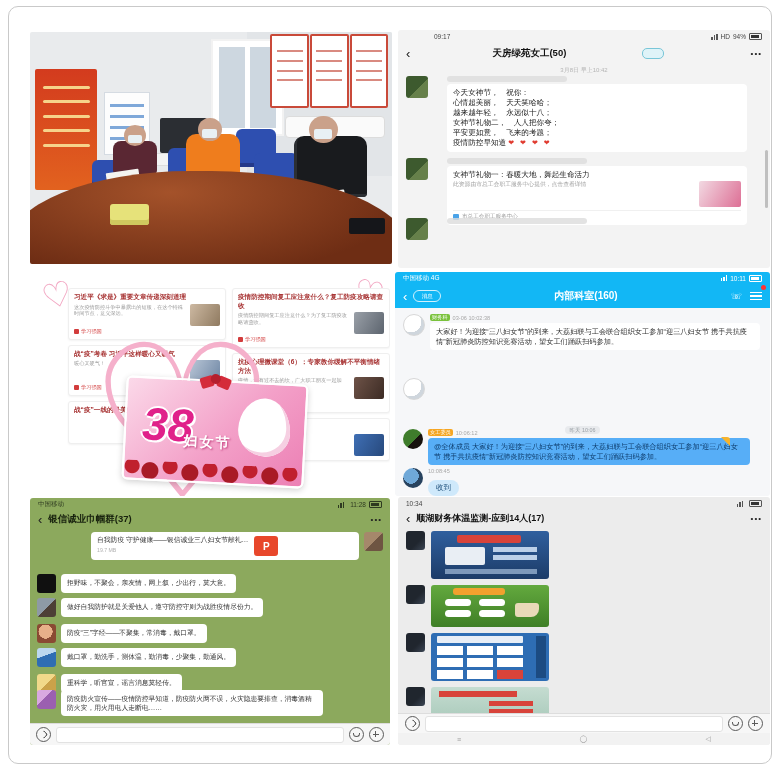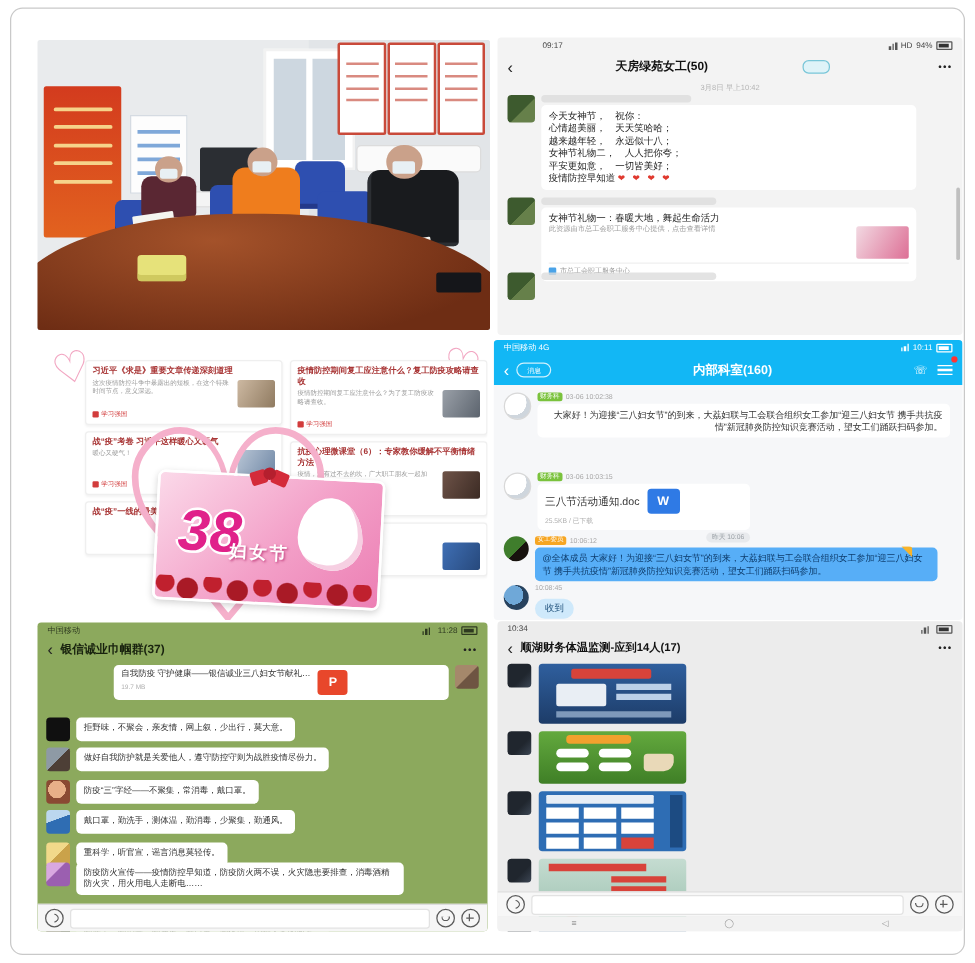--- a/index.html
+++ b/index.html
@@ -46,21 +46,21 @@
   .avatar{flex:0 0 auto;border-radius:3px;}
   .bubble{background:#fff;border-radius:4px;padding:4px 6px;box-sizing:border-box;position:relative;}
   .smudge{height:6px;border-radius:3px;background:#dcdcdc;opacity:.8;margin-bottom:2px;}
 
   
   .chat1{left:398px;top:30px;width:372px;height:238px;background:#f3f3f3;border-radius:3px;}
   .chat1 .hdr{top:13px;height:20px;}
   .chat1 .title{font-size:9.5px;font-weight:bold;color:#111;margin:0 auto;}
   .chat1 .pill{width:20px;height:9px;border-radius:5px;border:1px solid #79c6d8;background:#dff3f8;margin-right:10px;}
   .chat1 .divider{position:absolute;top:36px;left:0;right:0;text-align:center;font-size:6px;color:#b5b5b5;}
-  .c1row{position:absolute;left:8px;display:flex;gap:5px;}
+  .c1row{position:absolute;left:8px;display:flex;gap:19px;}
   .c1row .avatar{width:22px;height:22px;background:linear-gradient(135deg,#3d5a2e 55%,#66804a 56%);}
   .poembubble{width:300px;font-size:7.6px;line-height:1.32;color:#222;}
   .hearts{color:#e03a2f;font-size:7px;letter-spacing:2px;}
   .lcard{width:300px;background:#fff;border-radius:4px;padding:4px 6px;box-sizing:border-box;}
   .lcard .t{font-size:7.6px;color:#222;line-height:1.25;}
   .lcard .row2{display:flex;gap:5px;margin-top:2px;}
   .lcard .d{flex:1;font-size:5.8px;color:#a0a0a0;line-height:1.3;}
   .lcard .th{width:42px;height:26px;border-radius:2px;flex:0 0 auto;}
   .lcard .ft{border-top:1px solid #f0f0f0;margin-top:3px;padding-top:2px;font-size:5.6px;color:#9a9a9a;display:flex;align-items:center;gap:3px;}
   .lcard .ico{width:6px;height:6px;border-radius:1px;background:#4aa3e8;display:inline-block;}
@@ -247,21 +247,21 @@
 
     <div class="c1row" style="top:46px;">
       <div class="avatar"></div>
       <div>
         <div class="smudge" style="width:120px;"></div>
         <div class="bubble poembubble">
           <div>今天女神节，　祝你：</div>
           <div>心情超美丽，　天天笑哈哈；</div>
           <div>越来越年轻，　永远似十八；</div>
           <div>女神节礼物二，　人人把你夸；</div>
-          <div>平安更如意，　一切皆美好；</div>
+          <div>平安更如意，　飞来的考题；</div>
           <div><span>疫情防控早知道</span> <span class="hearts">❤ ❤ ❤ ❤</span></div>
         </div>
       </div>
     </div>
 
     <div class="c1row" style="top:128px;">
       <div class="avatar"></div>
       <div>
         <div class="smudge" style="width:140px;"></div>
         <div class="lcard">
@@ -399,39 +399,26 @@
     </div>
     <div class="reddot"></div>
 
     <div class="c2row" style="top:42px;">
       <div class="avatar" style="background:radial-gradient(circle at 35% 35%,#fff 55%,#cfd6dd 56%);border:1px solid #d8d8d8;"></div>
       <div>
         <div class="c2meta">
             <span class="c2badge">财务科</span>
             <span>03-06 10:02:38</span>
           </div>
-        <div class="bubble c2bubble" style="width:330px;text-align:right;">大家好！为迎接“三八妇女节”的到来，大荔妇联与工会联合组织女工参加“迎三八妇女节 携手共抗疫情”新冠肺炎防控知识竞赛活动，望女工们踊跃扫码参加。</div>
+        <div class="bubble c2bubble" style="width:330px;">大家好！为迎接“三八妇女节”的到来，大荔妇联与工会联合组织女工参加“迎三八妇女节 携手共抗疫情”新冠肺炎防控知识竞赛活动，望女工们踊跃扫码参加。</div>
       </div>
     </div>
 
     <div class="c2row" style="top:106px;">
       <div class="avatar" style="background:radial-gradient(circle at 35% 35%,#fff 55%,#cfd6dd 56%);border:1px solid #d8d8d8;"></div>
-      <div>
-        <div class="c2meta">
-            <span class="c2badge">财务科</span>
-            <span>03-06 10:03:15</span>
-          </div>
-        <div class="bubble" style="width:170px;">
-          <div class="filebub">
-              <span class="nm">三八节活动通知.doc</span>
-              <span class="wic">W</span>
-            </div>
-          <div class="fileinfo">25.5KB / 已下载</div>
-        </div>
-      </div>
     </div>
 
     <div class="c2div" style="top:146px;"><span>昨天 10:06</span></div>
 
     <div class="c2row" style="top:157px;">
       <div class="avatar" style="background:linear-gradient(135deg,#3f7d2c 55%,#17120e 56%);"></div>
       <div>
         <div class="c2meta">
             <span class="c2badge orange">女工委员</span>
             <span>10:06:12</span>

